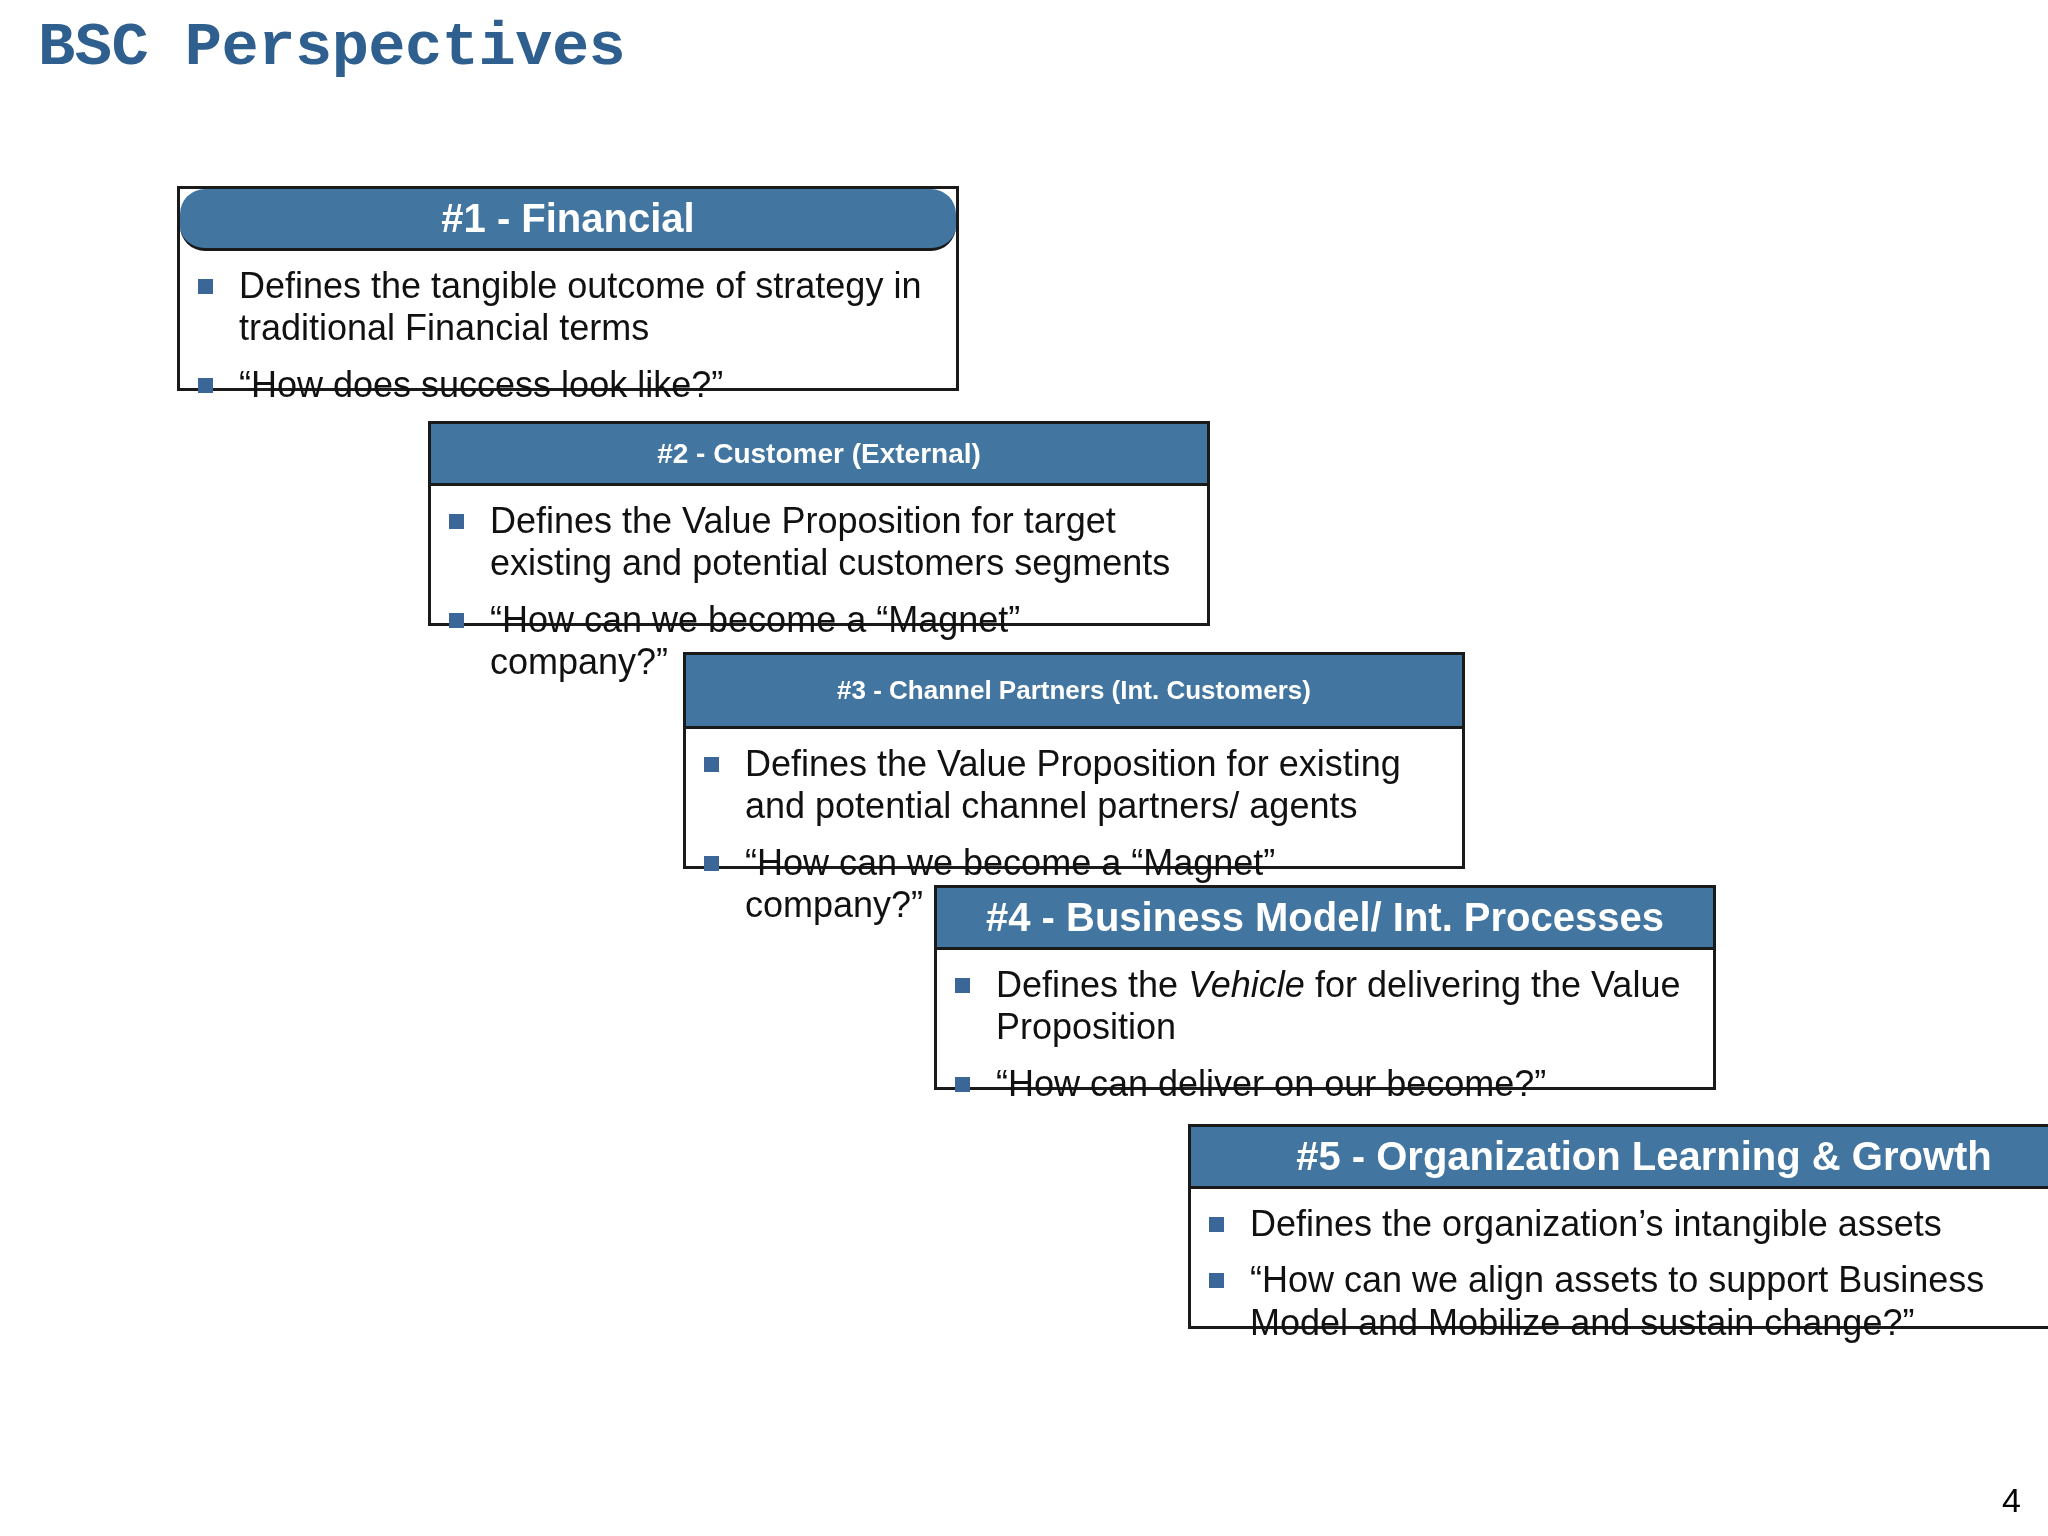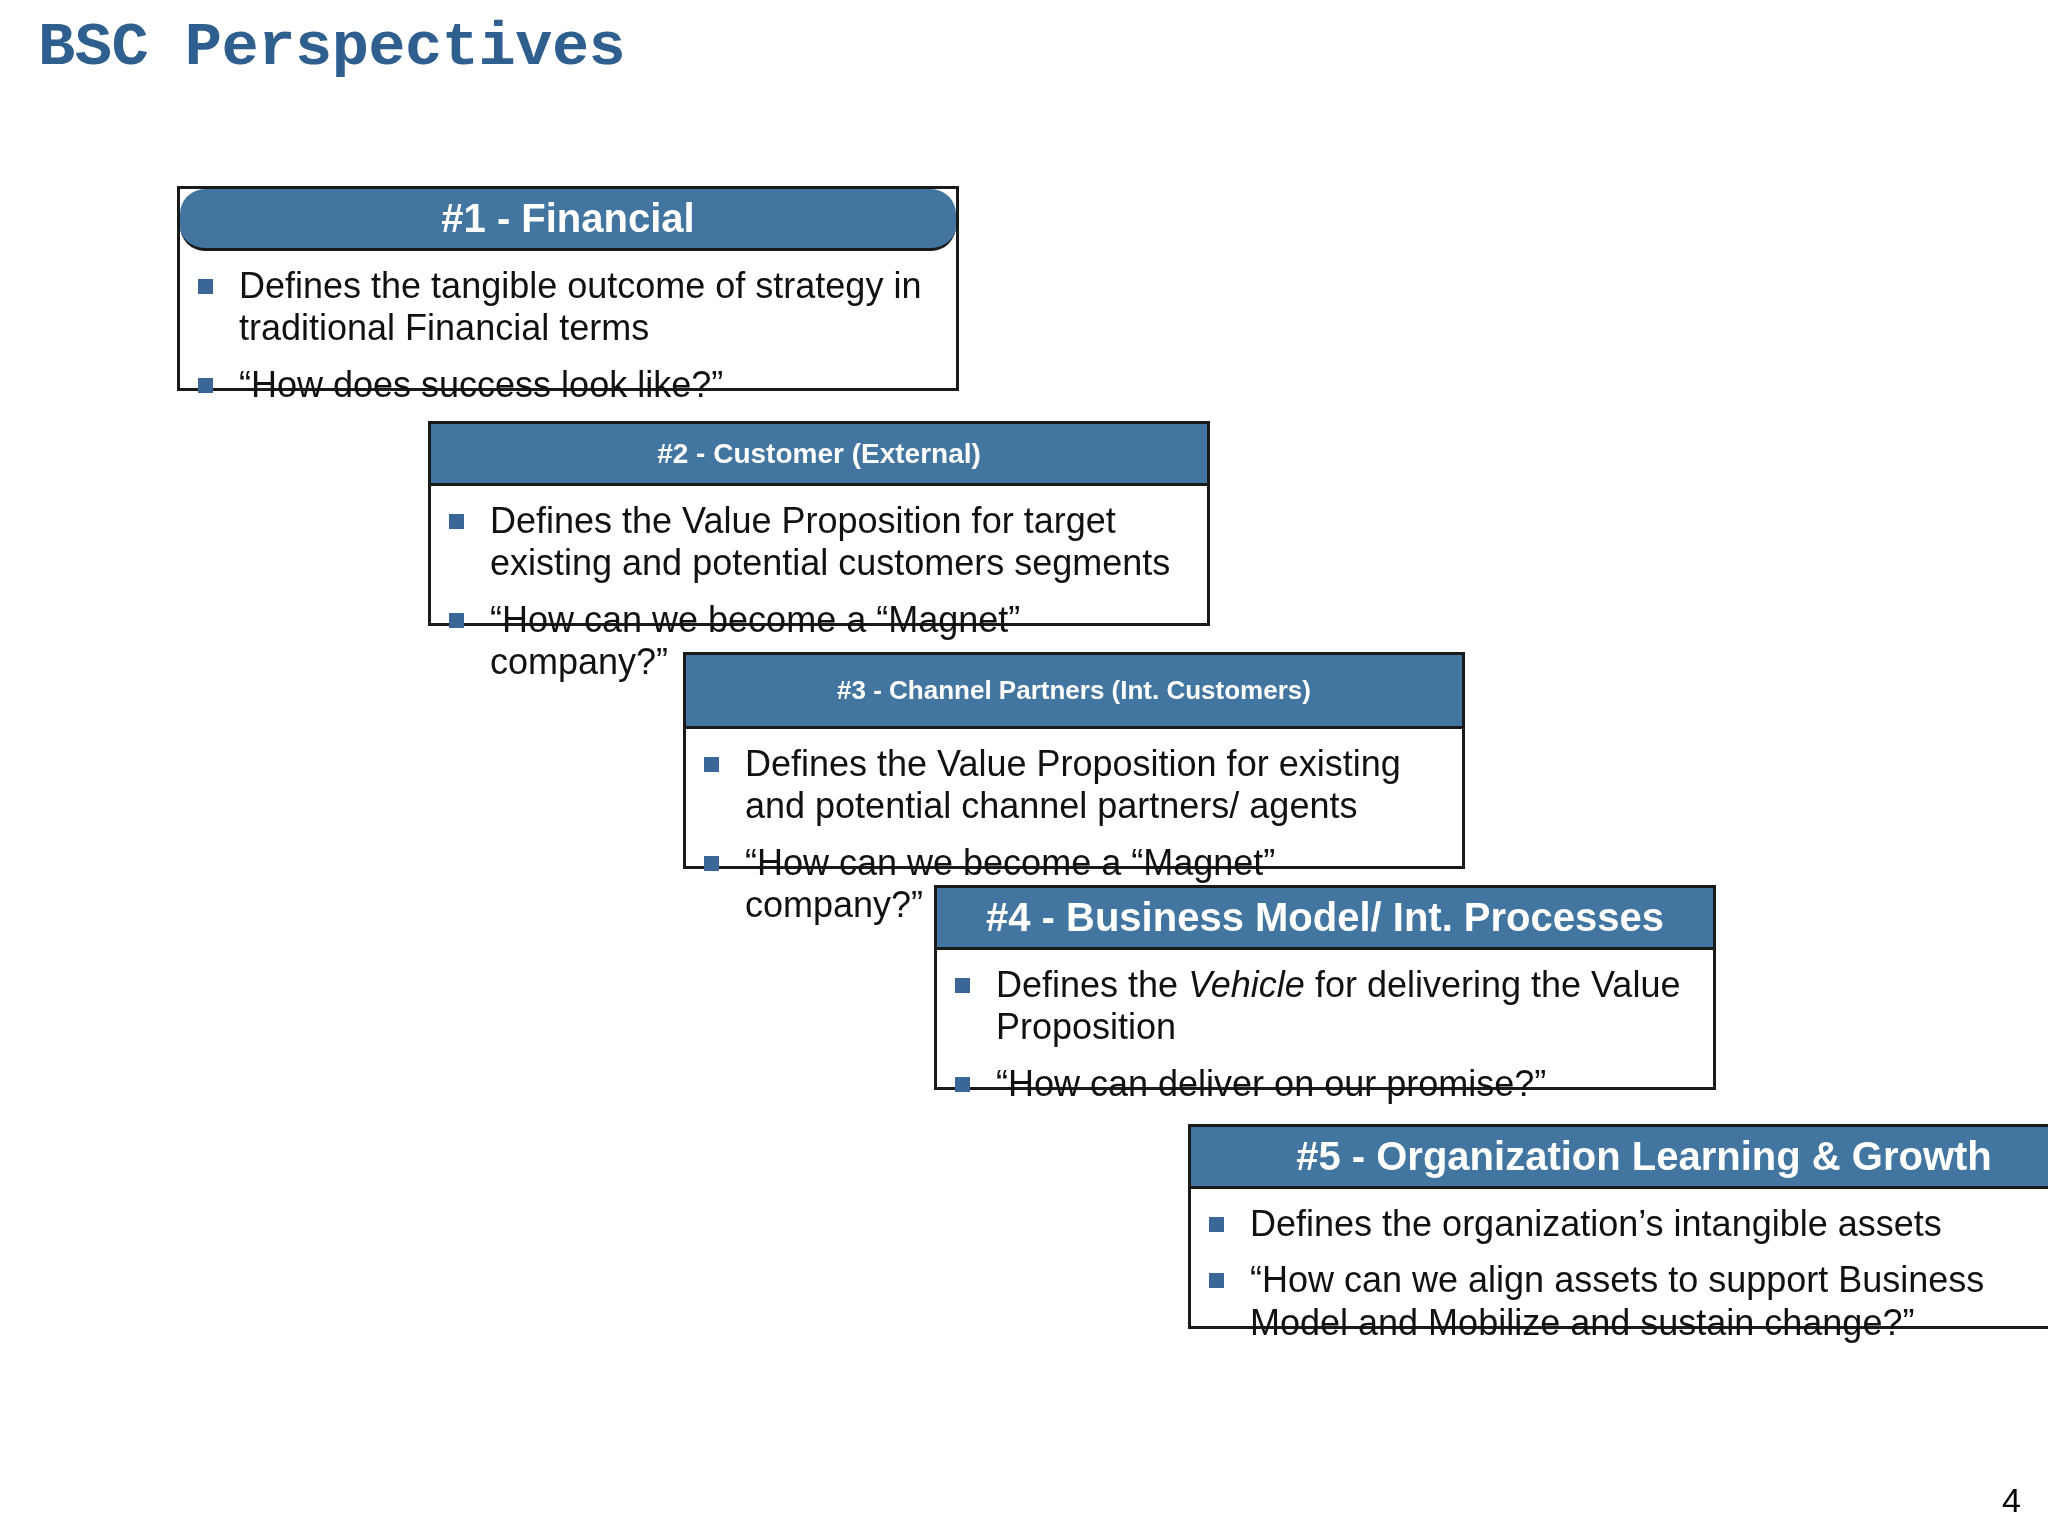--- a/index.html
+++ b/index.html
@@ -187,21 +187,21 @@
     <div class="card-body">
       <div class="bullet-row">
         <span class="bullet-mark"></span>
         <span class="bullet-text">
           <span>Defines the </span><em>Vehicle</em><span> for delivering the Value Proposition</span>
         </span>
       </div>
       <div class="bullet-row">
         <span class="bullet-mark"></span>
         <span class="bullet-text">
-          <span>“How can deliver on our promise?”</span><em></em><span></span>
+          <span>“How can deliver on our become?”</span><em></em><span></span>
         </span>
       </div>
     </div>
   </div>
 
   <div class="card" id="card-5">
     <div class="card-header">#5 - Organization Learning &amp; Growth</div>
     <div class="card-body">
       <div class="bullet-row">
         <span class="bullet-mark"></span>

